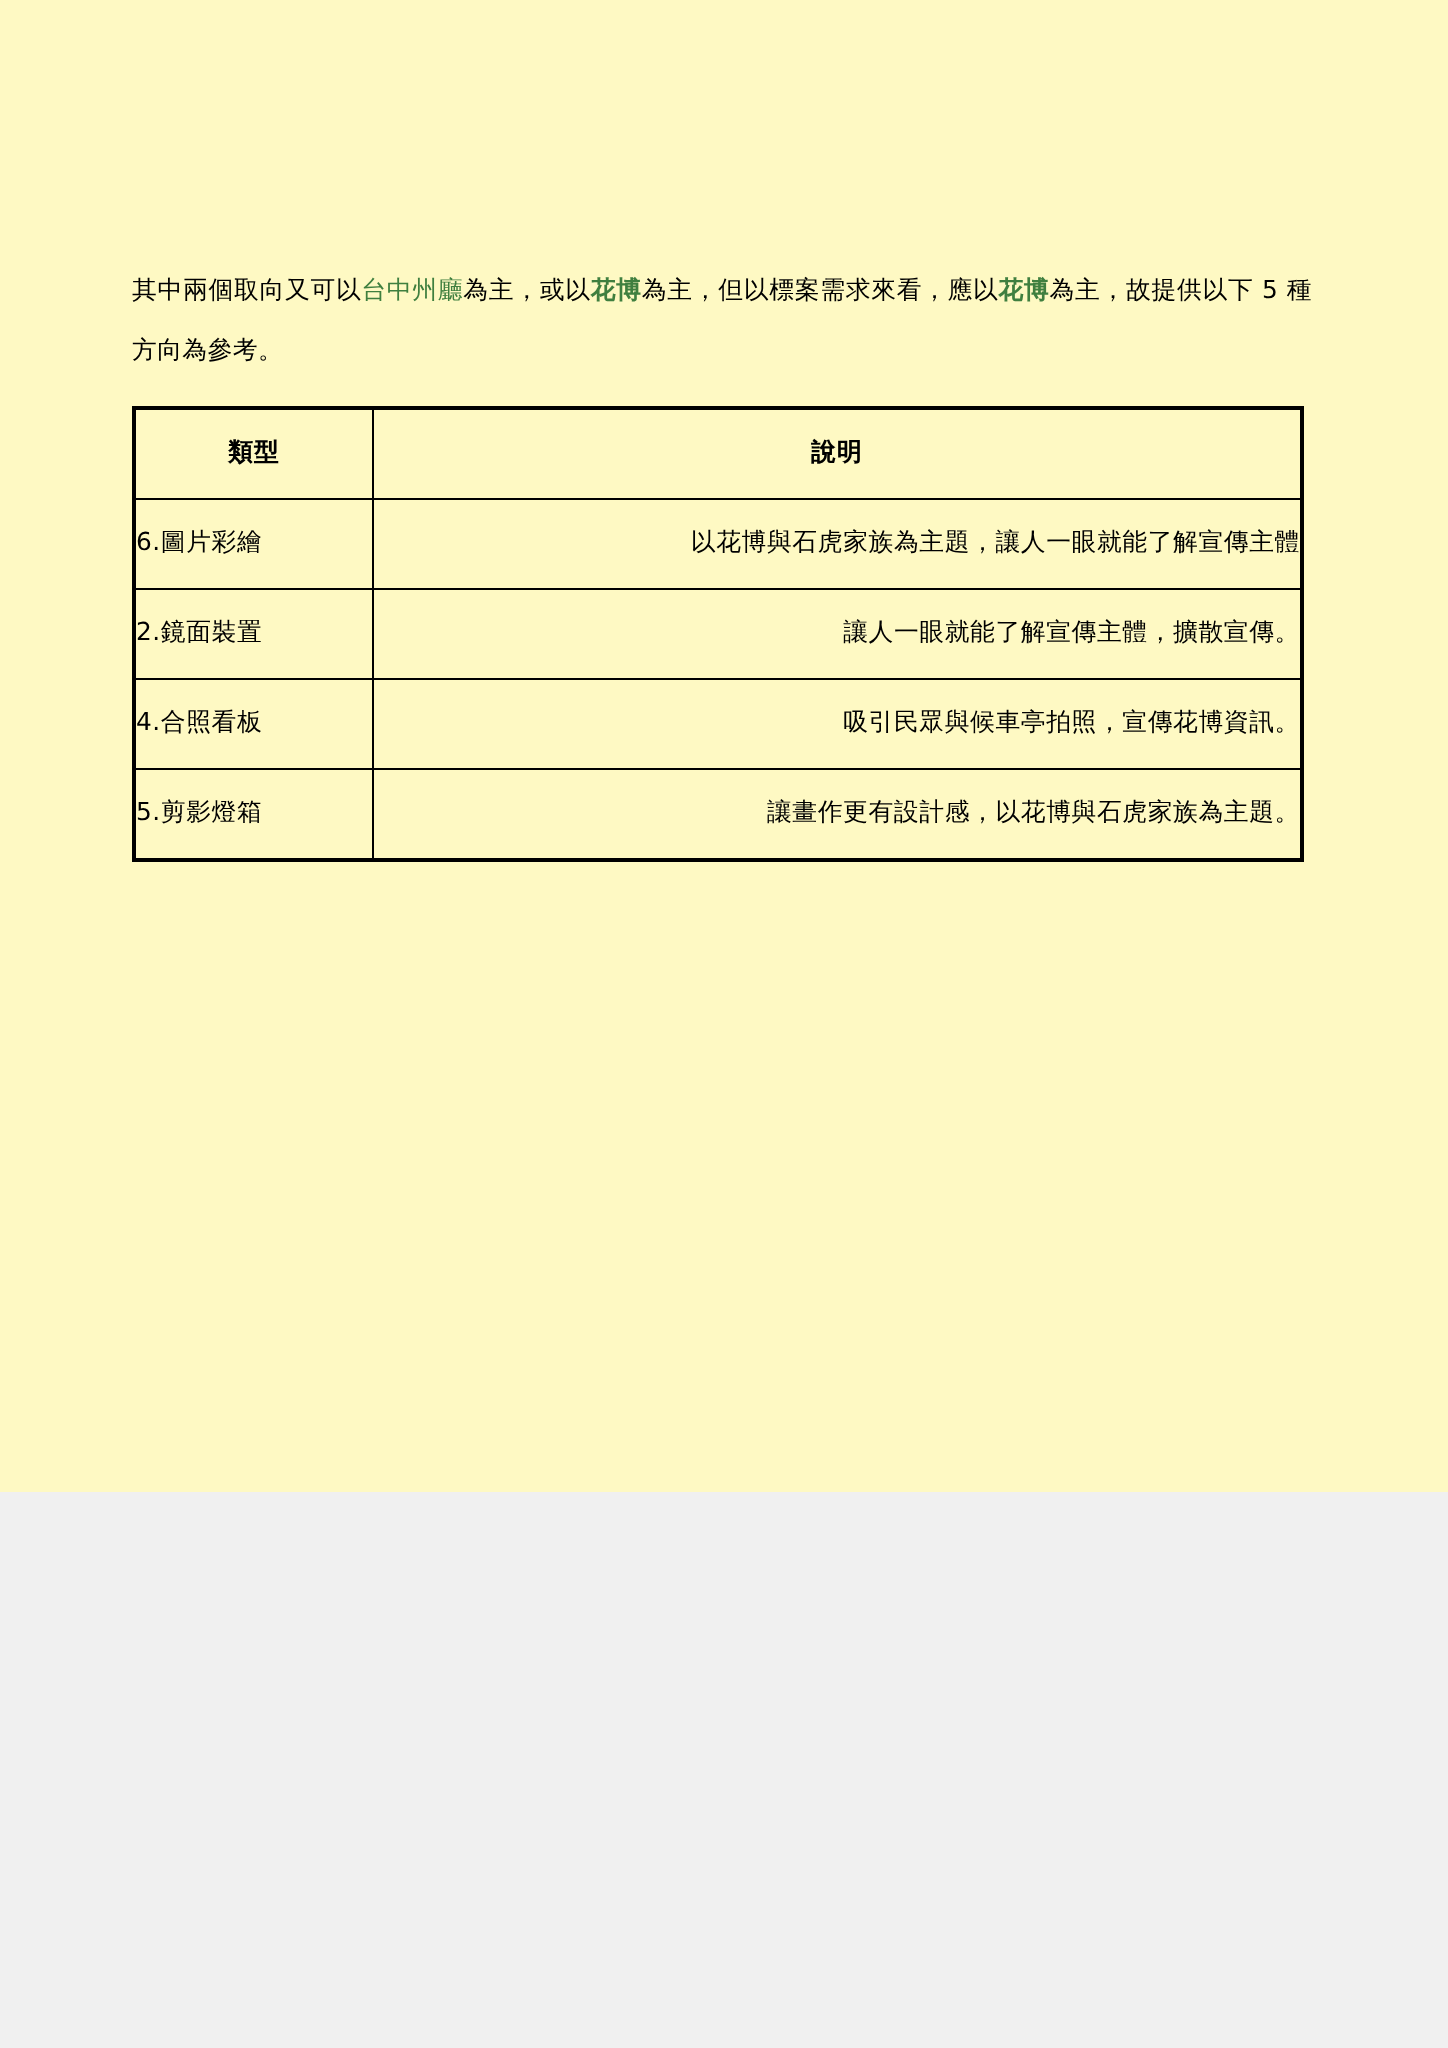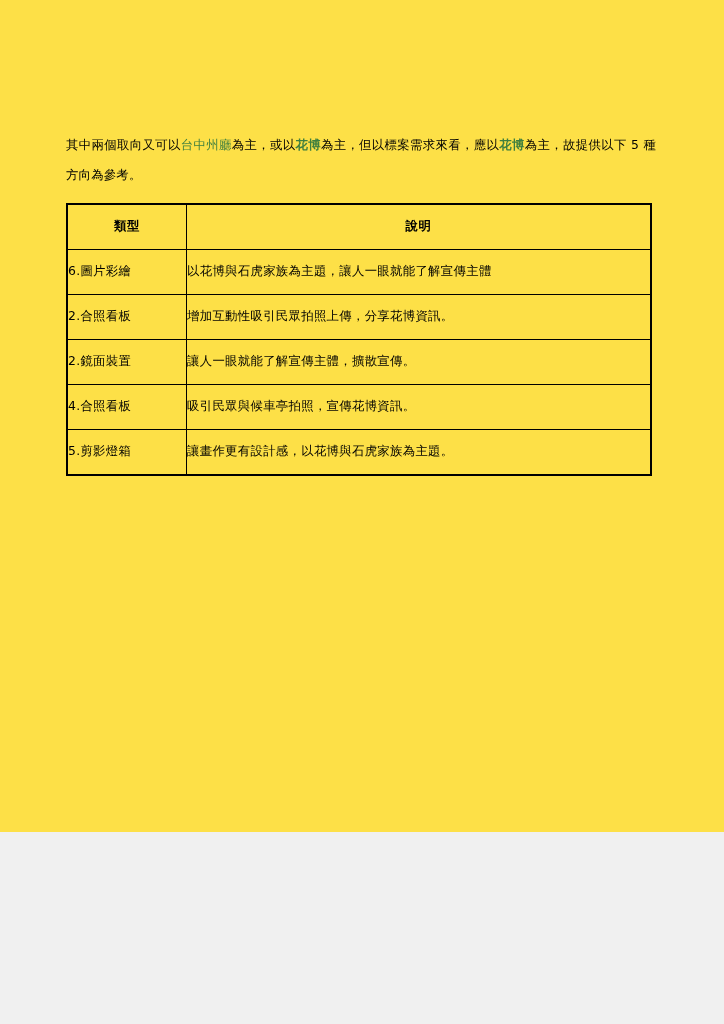--- a/index.html
+++ b/index.html
@@ -8,22 +8,22 @@
     background: #f0f0f0;
   }
   body {
     width: 724px;
     height: 1024px;
     font-family: "DejaVu Sans", "Liberation Sans", sans-serif;
   }
   .page {
     position: relative;
     width: 724px;
-    height: 832px;
-    background: #fde047;
+    height: 746px;
+    background: #fef9c3;
     box-sizing: border-box;
     overflow: hidden;
   }
   .content {
     position: absolute;
     left: 66px;
     top: 118px;
     width: 590px;
   }
   .para {
@@ -65,20 +65,21 @@
     letter-spacing: 0.3px;
   }
   .col-type {
     width: 118px;
   }
   td.col-type {
     padding-left: 9px;
   }
   td.col-desc {
     padding-left: 12px;
+    text-align: right;
   }
   .pagenum {
     position: absolute;
     left: 0;
     right: 0;
     top: 932px;
     text-align: center;
     font-size: 11px;
     color: #000000;
   }
@@ -98,24 +99,20 @@
           <th class="col-type">類型</th>
           <th class="col-desc">說明</th>
         </tr>
       </thead>
       <tbody>
         <tr>
           <td class="col-type">6.圖片彩繪</td>
           <td class="col-desc">以花博與石虎家族為主題，讓人一眼就能了解宣傳主體</td>
         </tr>
         <tr>
-          <td class="col-type">2.合照看板</td>
-          <td class="col-desc">增加互動性吸引民眾拍照上傳，分享花博資訊。</td>
-        </tr>
-        <tr>
           <td class="col-type">2.鏡面裝置</td>
           <td class="col-desc">讓人一眼就能了解宣傳主體，擴散宣傳。</td>
         </tr>
         <tr>
           <td class="col-type">4.合照看板</td>
           <td class="col-desc">吸引民眾與候車亭拍照，宣傳花博資訊。</td>
         </tr>
         <tr>
           <td class="col-type">5.剪影燈箱</td>
           <td class="col-desc">讓畫作更有設計感，以花博與石虎家族為主題。</td>

